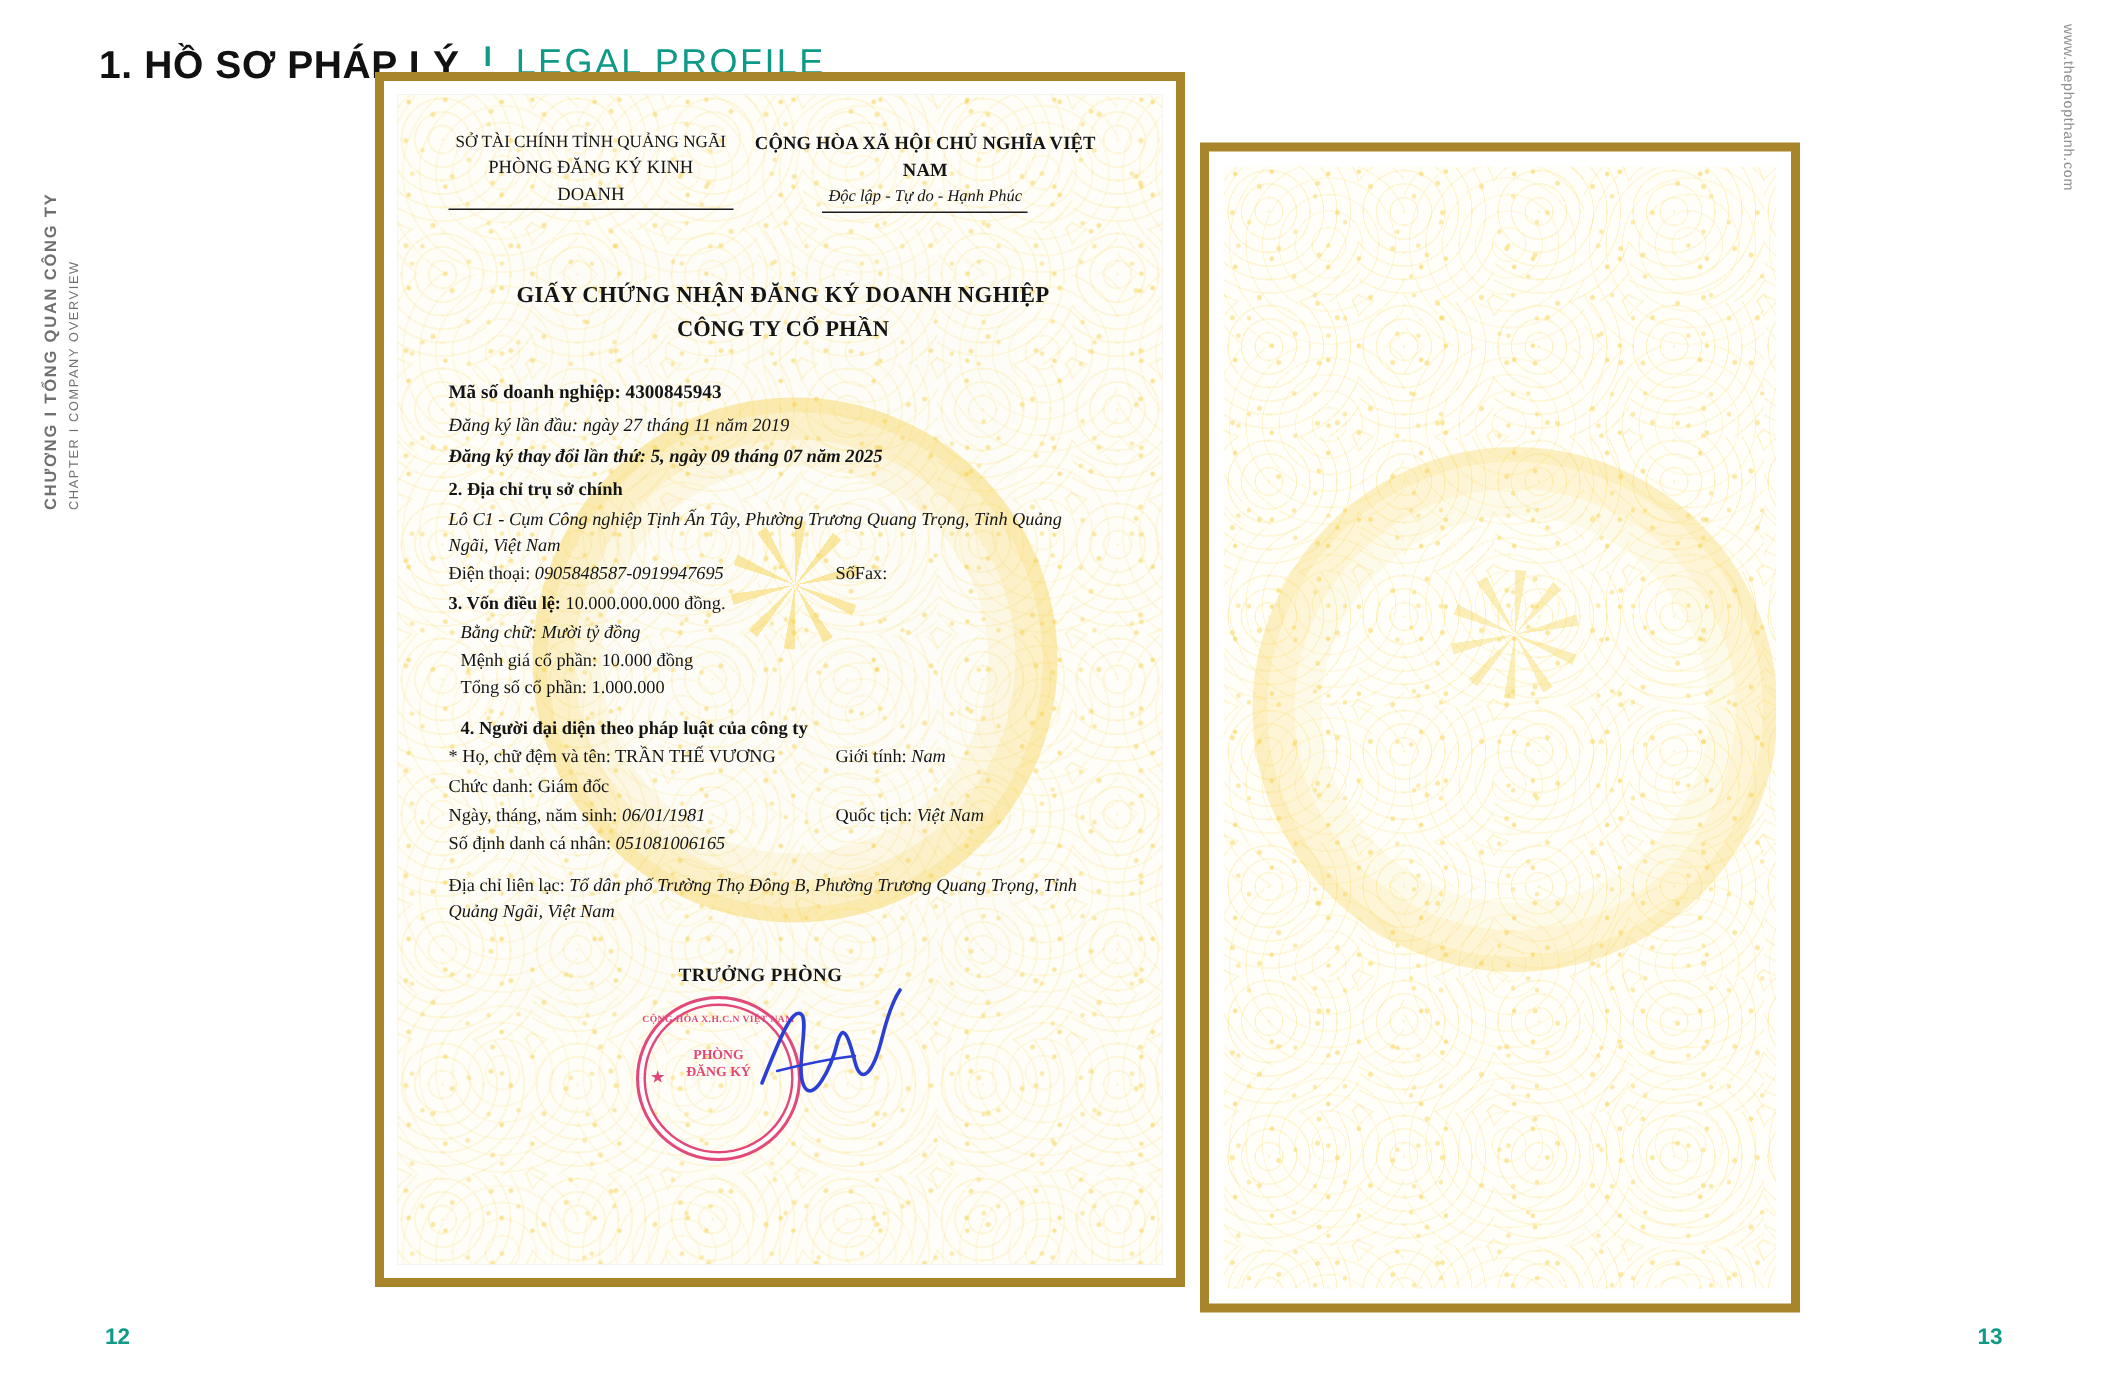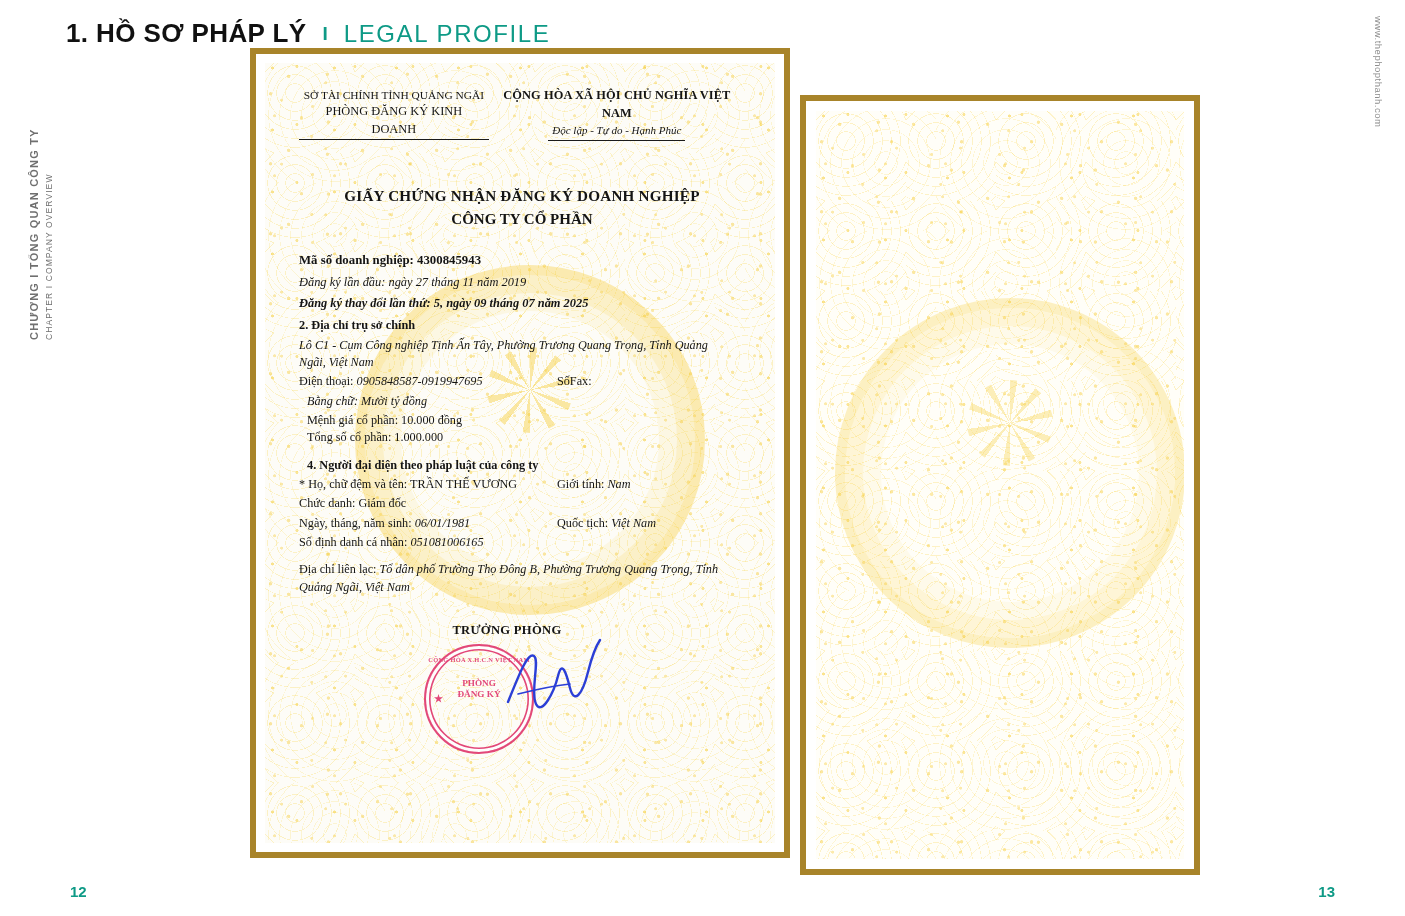--- a/index.html
+++ b/index.html
@@ -12,24 +12,24 @@
     height: 916px;
     position: relative;
     overflow: hidden;
     font-family: "Liberation Sans", sans-serif;
     color: #1a1a1a;
   }
 
   
   .page-header {
     position: absolute;
-    top: 18px;
+    top: 28px;
     left: 66px;
     display: flex;
-    align-items: center;
+    align-items: flex-start;
     gap: 14px;
     white-space: nowrap;
   }
   .header-vn {
     font-size: 26px;
     font-weight: bold;
     letter-spacing: 0.4px;
     color: #111111;
   }
   .header-sep {
@@ -373,20 +373,24 @@
         <div class="line row2">
           <div>
             <span>Điện thoại:</span>
             <span class="ital">0905848587-0919947695</span>
           </div>
           <div>SốFax:</div>
         </div>
       </div>
 
       <div class="section" style="margin-top:2px">
+        <div>
+          <span class="s3-title">3. Vốn điều lệ:</span>
+          <span>10.000.000.000 đồng.</span>
+        </div>
         <div class="line ital sub">Bằng chữ: Mười tỷ  đồng</div>
         <div class="line sub">
           <span>Mệnh giá cổ phần:</span>
           <span>10.000 đồng</span>
         </div>
         <div class="sub">
           <span>Tổng số cổ phần:</span>
           <span>1.000.000</span>
         </div>
       </div>

